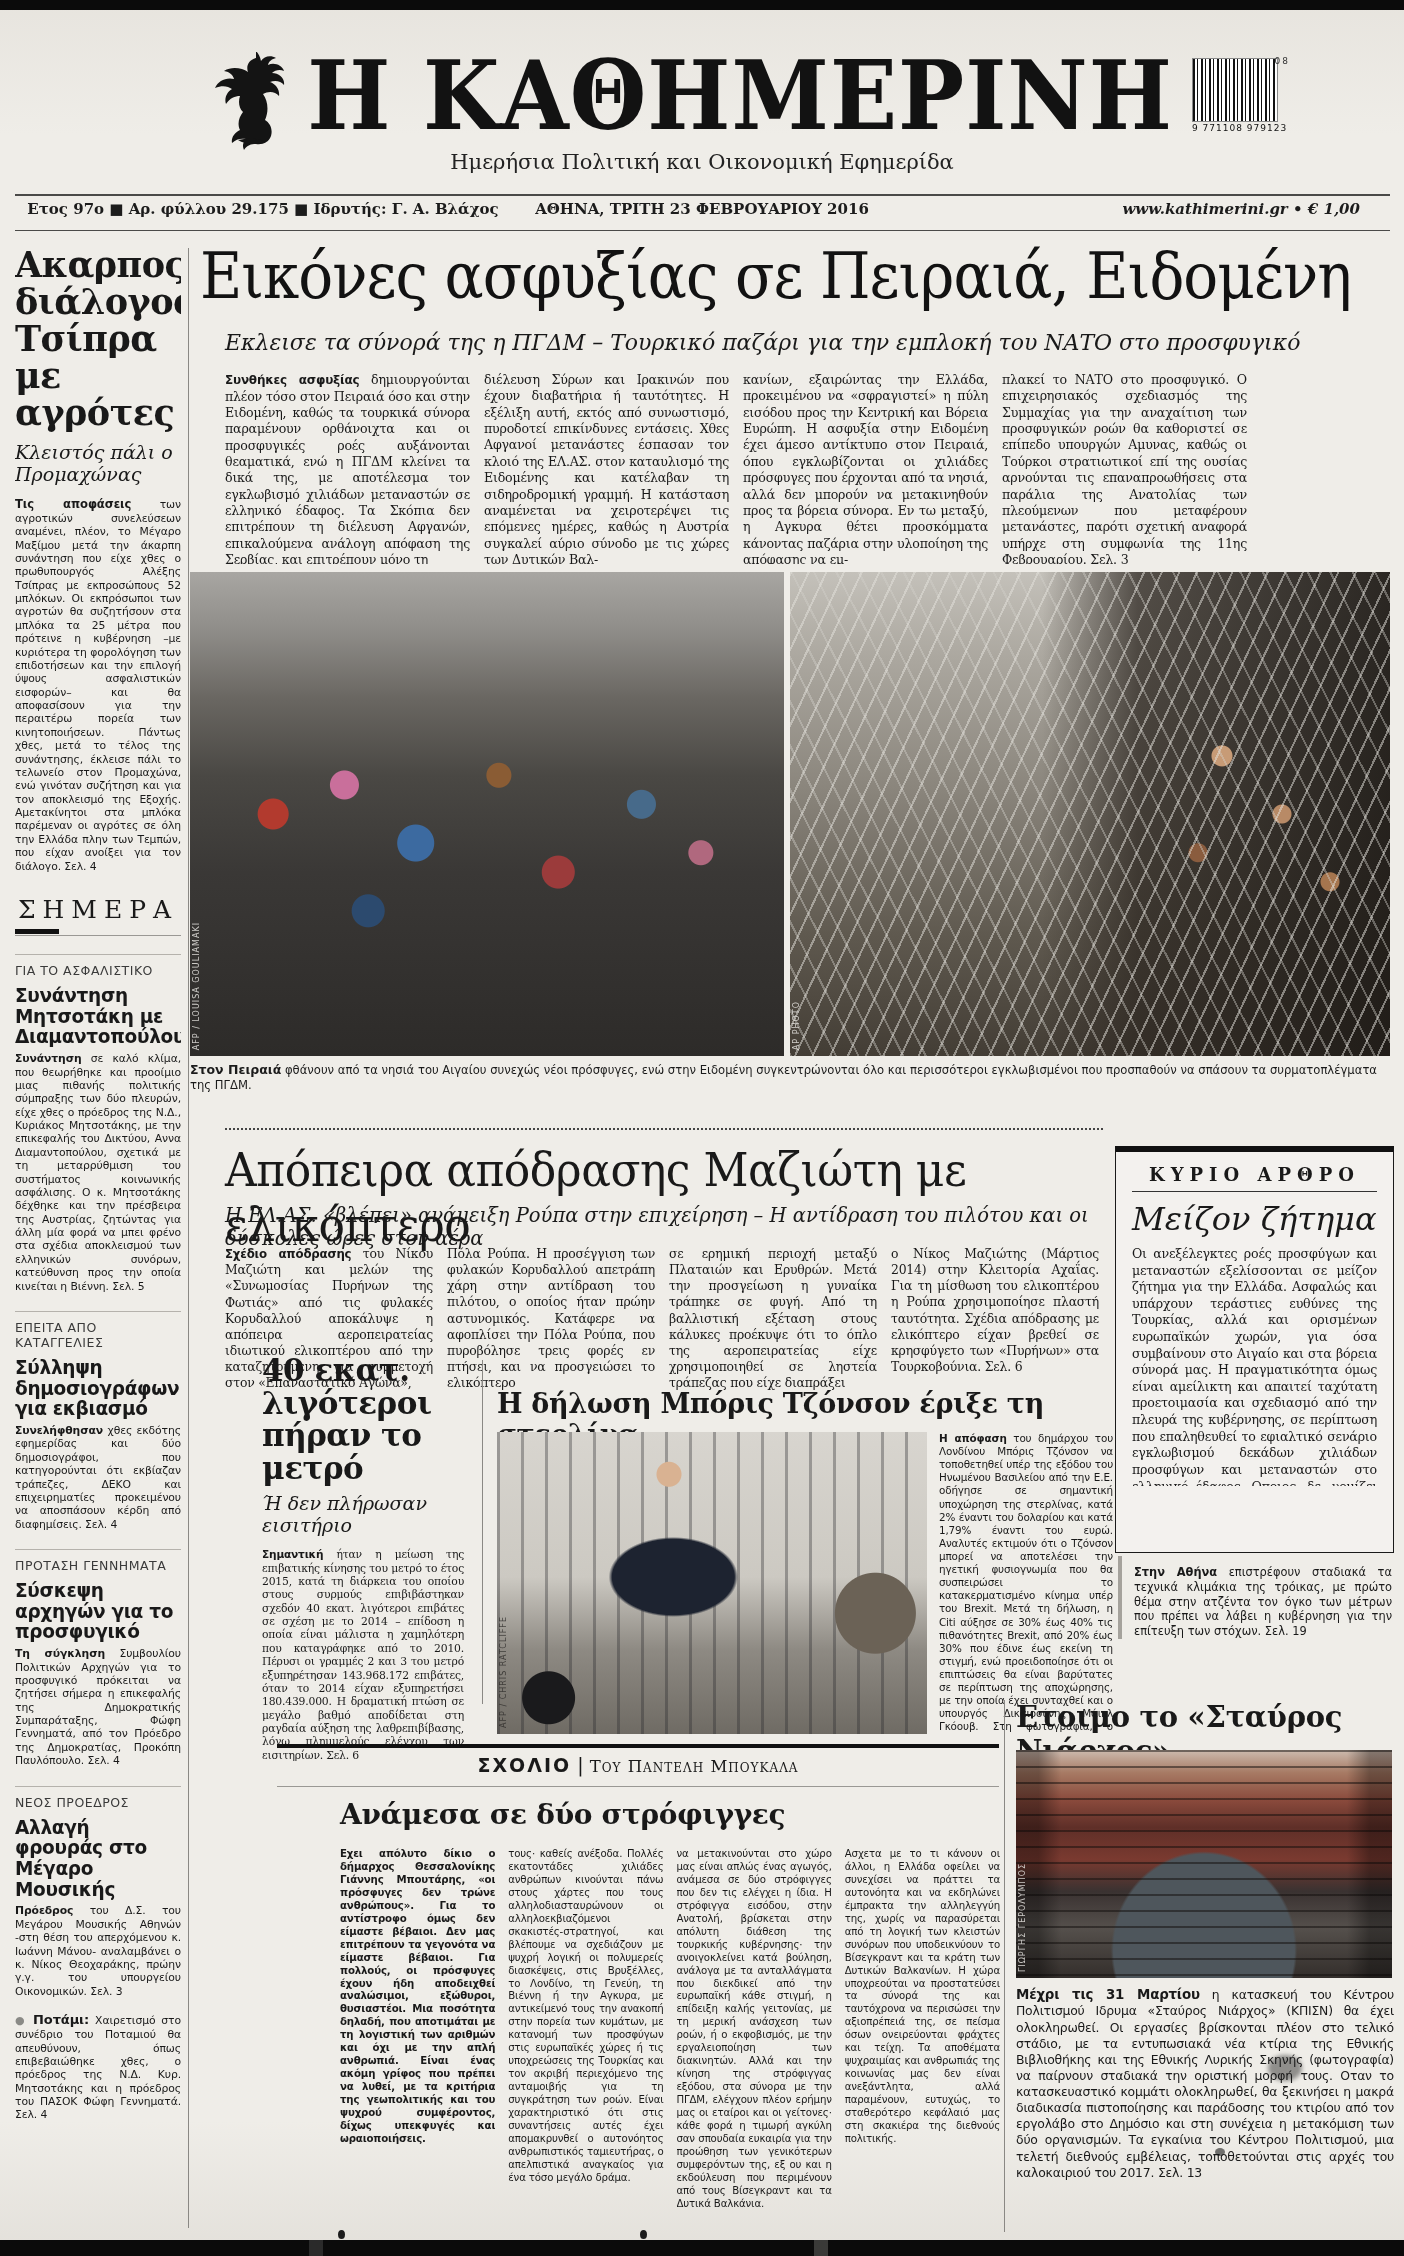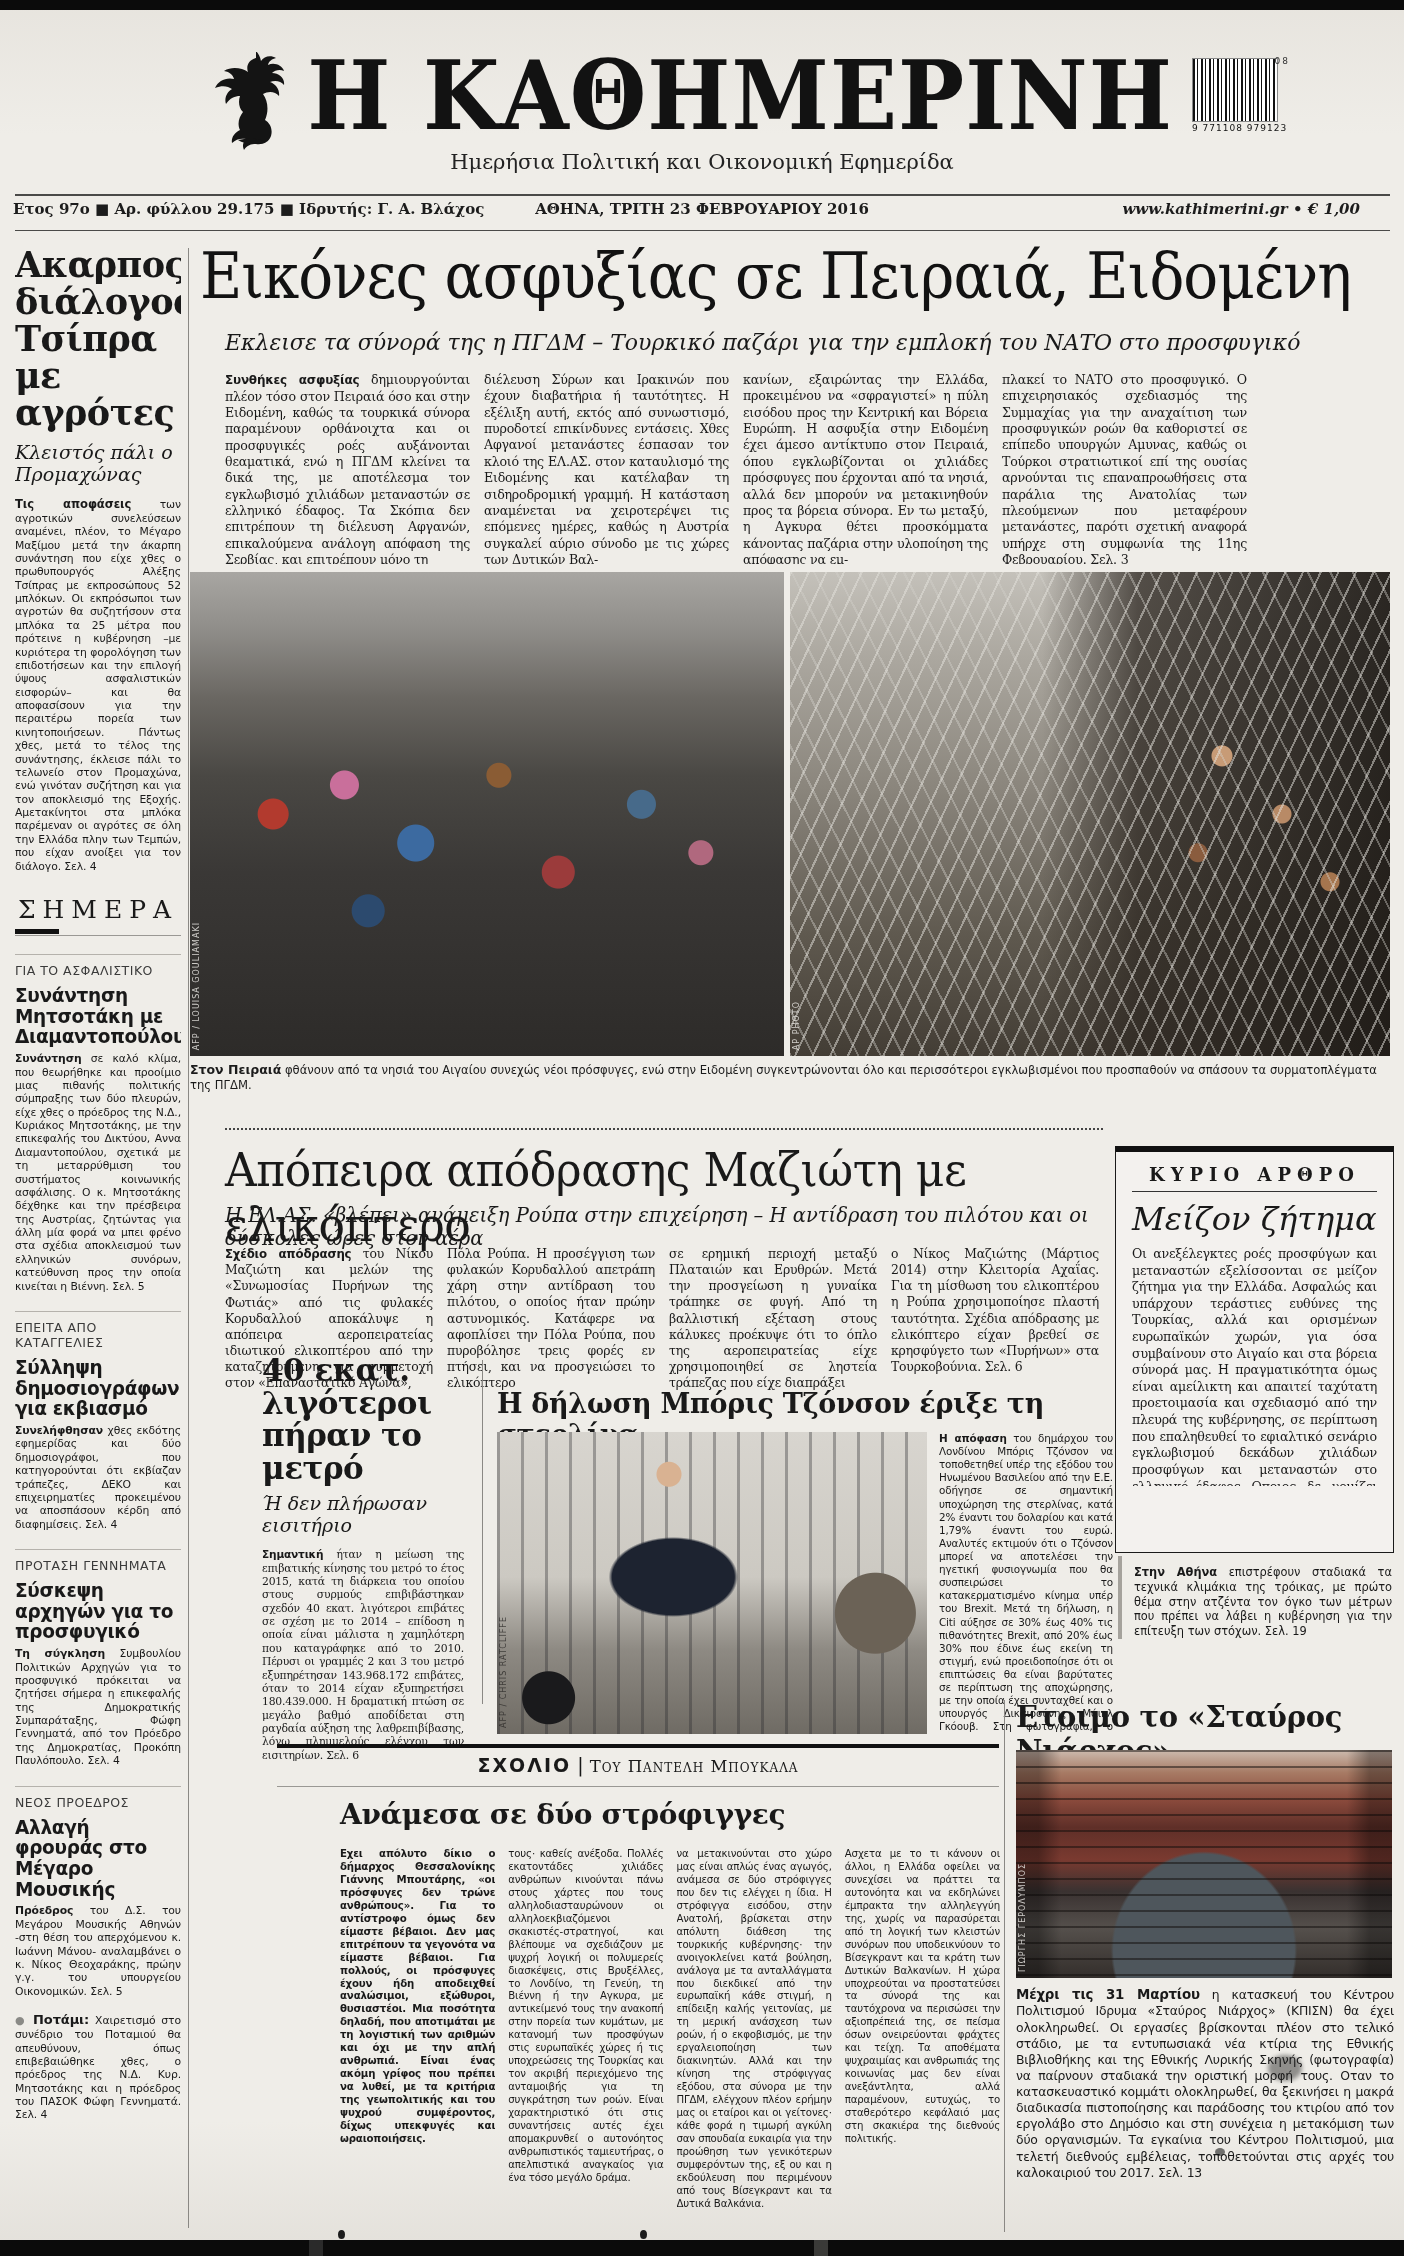--- a/index.html
+++ b/index.html
@@ -160,21 +160,21 @@
   </div>
   <div class="abs serif mast-title">Η ΚΑΘΗΜΕΡΙΝΗ</div>
   <div class="abs barcode-wrap">
     <div class="barcode"></div>
     <div class="barcode-num">9 771108 979123</div>
     <div class="barcode-top">08</div>
   </div>
   <div class="abs serif mast-sub">Ημερήσια Πολιτική και Οικονομική Εφημερίδα</div>
 
   <div class="abs rule" style="left:15px;top:194px;width:1375px;height:2px;"></div>
-  <div class="abs serif dateline" style="left:13px;width:480px;text-align:left;">Ετος 97ο ■ Αρ. φύλλου 29.175 ■ Ιδρυτής: Γ. Α. Βλάχος</div>
+  <div class="abs serif dateline" style="left:23px;width:480px;text-align:center;">Ετος 97ο ■ Αρ. φύλλου 29.175 ■ Ιδρυτής: Γ. Α. Βλάχος</div>
   <div class="abs serif dateline" style="left:462px;width:480px;text-align:center;">ΑΘΗΝΑ, ΤΡΙΤΗ 23 ΦΕΒΡΟΥΑΡΙΟΥ 2016</div>
   <div class="abs serif dateline" style="left:880px;width:480px;text-align:right;font-style:italic;">www.kathimerini.gr  •  € 1,00</div>
   <div class="abs rule" style="left:15px;top:230px;width:1375px;height:1px;"></div>
 
   <div class="abs vrule" style="left:188px;top:248px;height:1980px;"></div>
   <div class="abs sidebar hidden-overflow">
     <div class="serif sb-title">Ακαρπος διάλογος Τσίπρα με αγρότες</div>
     <div class="serif sb-sub">Κλειστός πάλι ο Προμαχώνας</div>
     <div class="sans sb-body just"><b class="boldlead" style="font-size:11.6px;">Τις αποφάσεις</b> <span>των αγροτικών συνελεύσεων αναμένει, πλέον, το Μέγαρο Μαξίμου μετά την άκαρπη συνάντηση που είχε χθες ο πρωθυπουργός Αλέξης Τσίπρας με εκπροσώπους 52 μπλόκων. Οι εκπρόσωποι των αγροτών θα συζητήσουν στα μπλόκα τα 25 μέτρα που πρότεινε η κυβέρνηση –με κυριότερα τη φορολόγηση των επιδοτήσεων και την επιλογή ύψους ασφαλιστικών εισφορών– και θα αποφασίσουν για την περαιτέρω πορεία των κινητοποιήσεων. Πάντως χθες, μετά το τέλος της συνάντησης, έκλεισε πάλι το τελωνείο στον Προμαχώνα, ενώ γινόταν συζήτηση και για τον αποκλεισμό της Εξοχής. Αμετακίνητοι στα μπλόκα παρέμεναν οι αγρότες σε όλη την Ελλάδα πλην των Τεμπών, που είχαν ανοίξει για τον διάλογο. Σελ. 4</span></div>
 
@@ -192,21 +192,21 @@
       <div class="sans sb-sec-body just"><b class="boldlead">Συνελήφθησαν</b> <span>χθες εκδότης εφημερίδας και δύο δημοσιογράφοι, που κατηγορούνται ότι εκβίαζαν τράπεζες, ΔΕΚΟ και επιχειρηματίες προκειμένου να αποσπάσουν κέρδη από διαφημίσεις. Σελ. 4</span></div>
     </div>
     <div>
       <div class="sans kicker">ΠΡΟΤΑΣΗ ΓΕΝΝΗΜΑΤΑ</div>
       <div class="sans sb-sec-title">Σύσκεψη αρχηγών για το προσφυγικό</div>
       <div class="sans sb-sec-body just"><b class="boldlead">Τη σύγκληση</b> <span>Συμβουλίου Πολιτικών Αρχηγών για το προσφυγικό πρόκειται να ζητήσει σήμερα η επικεφαλής της Δημοκρατικής Συμπαράταξης, Φώφη Γεννηματά, από τον Πρόεδρο της Δημοκρατίας, Προκόπη Παυλόπουλο. Σελ. 4</span></div>
     </div>
     <div>
       <div class="sans kicker">ΝΕΟΣ ΠΡΟΕΔΡΟΣ</div>
       <div class="sans sb-sec-title">Αλλαγή φρουράς στο Μέγαρο Μουσικής</div>
-      <div class="sans sb-sec-body just"><b class="boldlead">Πρόεδρος</b> <span>του Δ.Σ. του Μεγάρου Μουσικής Αθηνών -στη θέση του απερχόμενου κ. Ιωάννη Μάνου- αναλαμβάνει ο κ. Νίκος Θεοχαράκης, πρώην γ.γ. του υπουργείου Οικονομικών. Σελ. 5</span></div>
+      <div class="sans sb-sec-body just"><b class="boldlead">Πρόεδρος</b> <span>του Δ.Σ. του Μεγάρου Μουσικής Αθηνών -στη θέση του απερχόμενου κ. Ιωάννη Μάνου- αναλαμβάνει ο κ. Νίκος Θεοχαράκης, πρώην γ.γ. του υπουργείου Οικονομικών. Σελ. 3</span></div>
     </div>
 
     <div class="sans bullet just"><span class="dot">●</span> <b class="bl">Ποτάμι:</b> <span>Χαιρετισμό στο συνέδριο του Ποταμιού θα απευθύνουν, όπως επιβεβαιώθηκε χθες, ο πρόεδρος της Ν.Δ. Κυρ. Μητσοτάκης και η πρόεδρος του ΠΑΣΟΚ Φώφη Γεννηματά. Σελ. 4</span></div>
 
   </div>
 
   <div class="abs serif headline">Εικόνες ασφυξίας σε Πειραιά, Ειδομένη</div>
   <div class="abs serif subhead">Εκλεισε τα σύνορά της η ΠΓΔΜ – Τουρκικό παζάρι για την εμπλοκή του ΝΑΤΟ στο προσφυγικό</div>
   <div class="abs lead-cols">
     <div class="serif lead-col just"><b class="boldlead sans" style="font-size:12px;">Συνθήκες ασφυξίας</b> <span>δημιουργούνται πλέον τόσο στον Πειραιά όσο και στην Ειδομένη, καθώς τα τουρκικά σύνορα παραμένουν ορθάνοιχτα και οι προσφυγικές ροές αυξάνονται θεαματικά, ενώ η ΠΓΔΜ κλείνει τα δικά της, με αποτέλεσμα τον εγκλωβισμό χιλιάδων μεταναστών σε ελληνικό έδαφος. Τα Σκόπια δεν επιτρέπουν τη διέλευση Αφγανών, επικαλούμενα ανάλογη απόφαση της Σερβίας, και επιτρέπουν μόνο τη</span></div>

